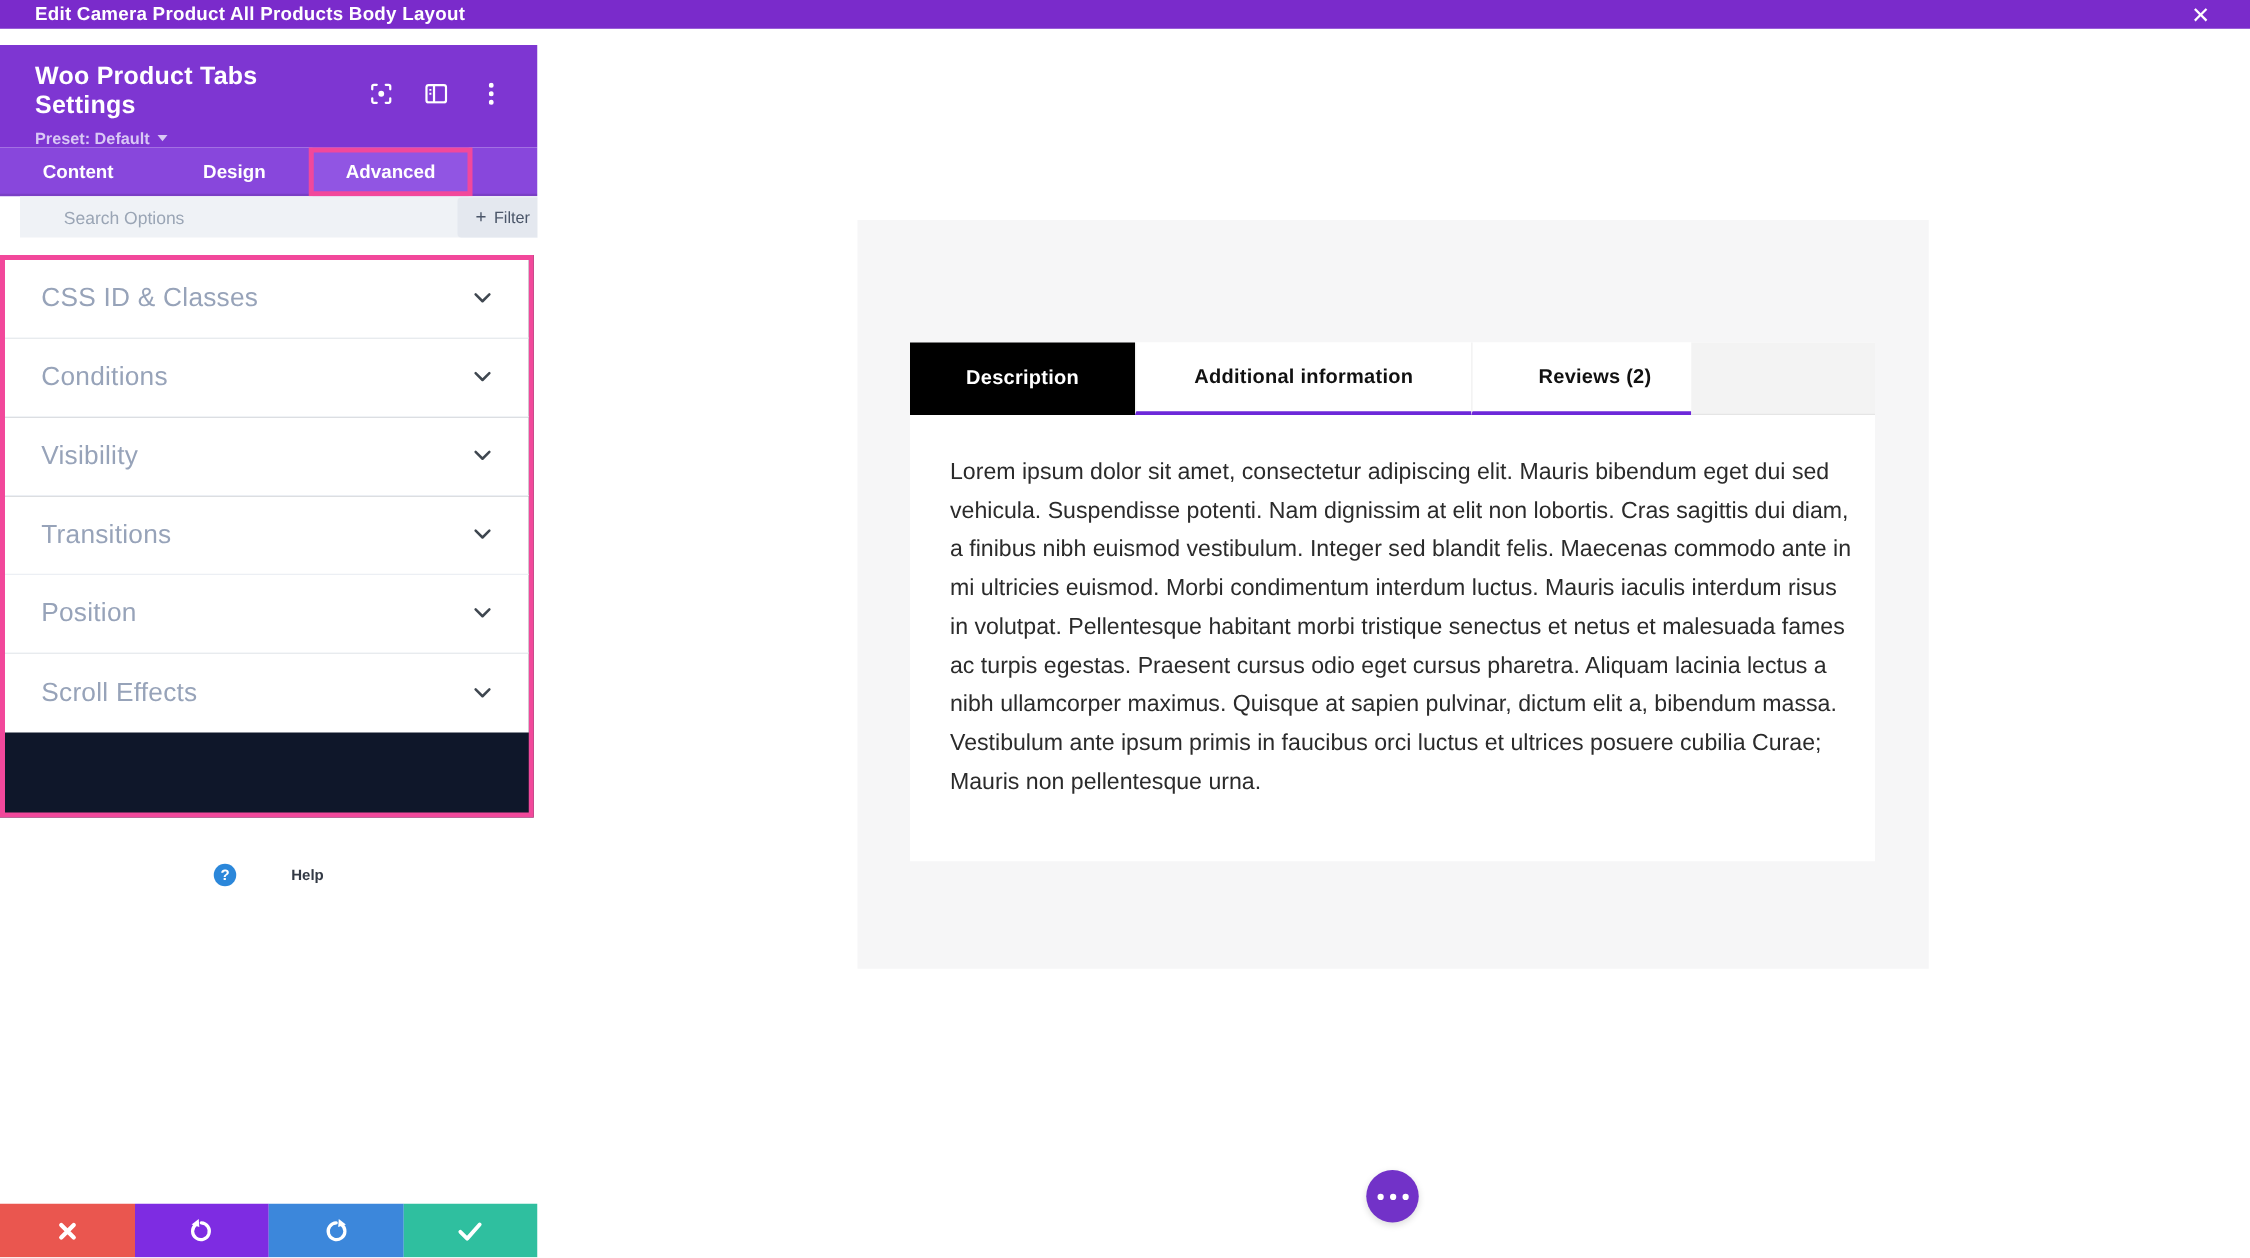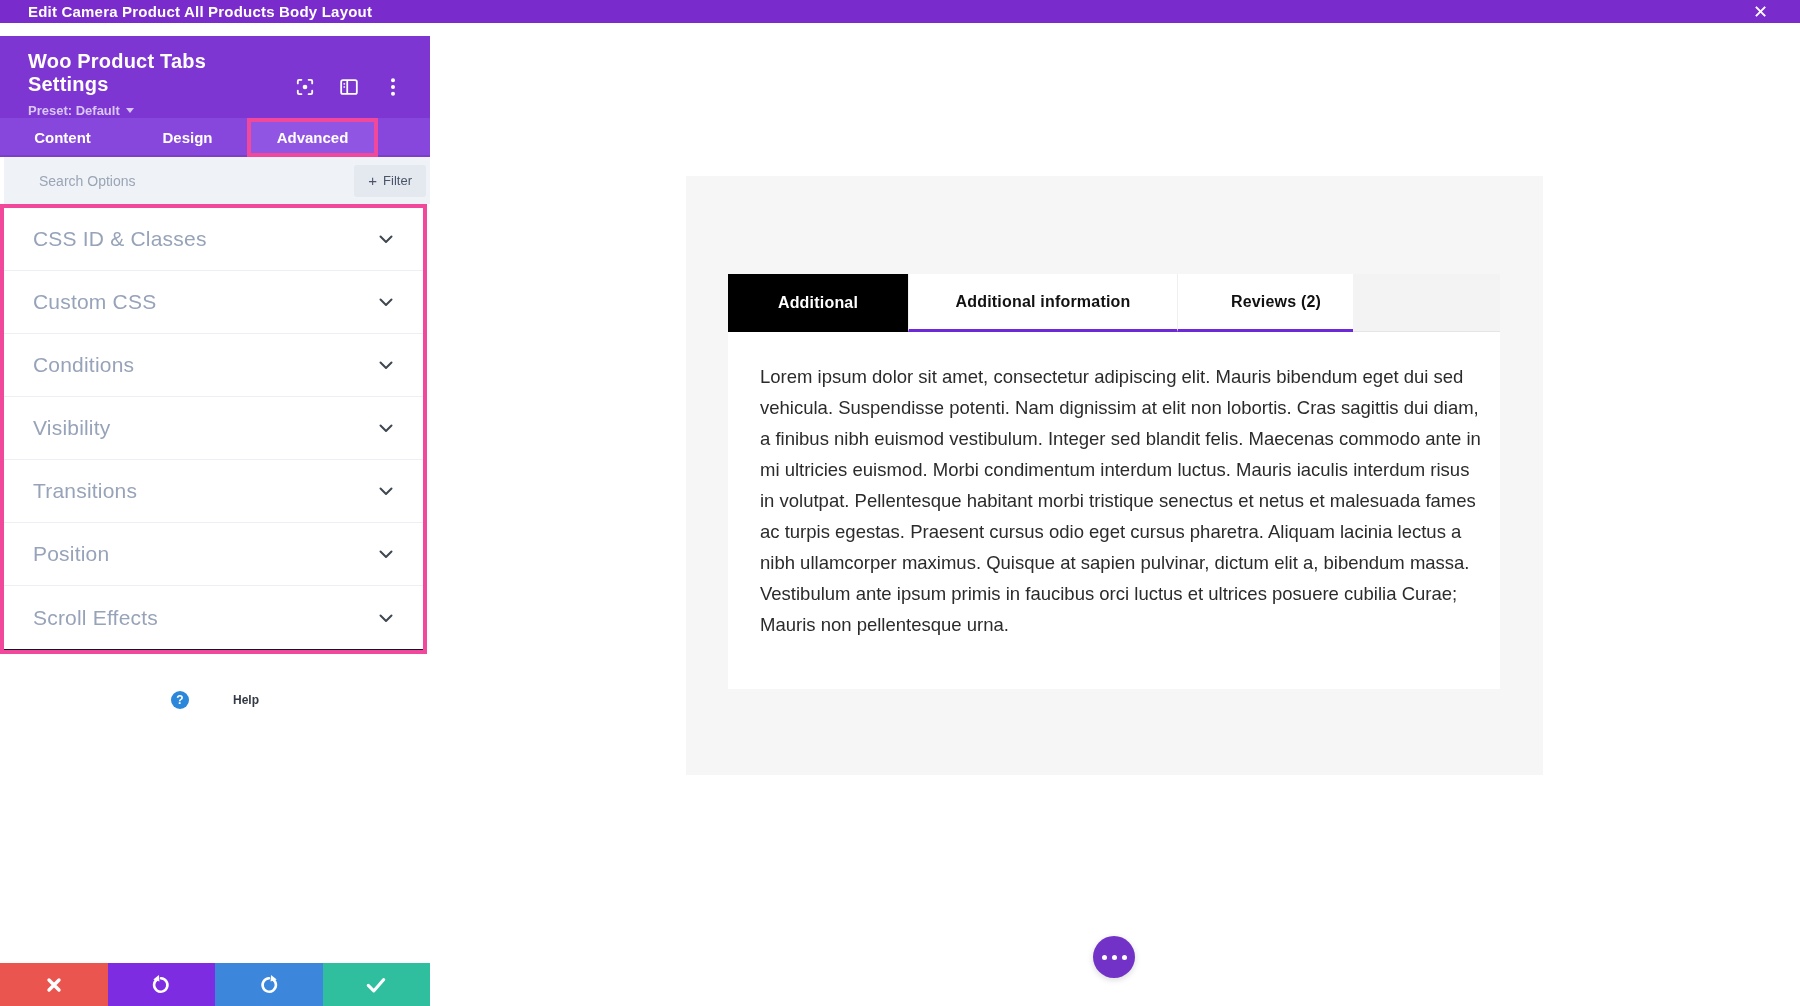--- a/index.html
+++ b/index.html
@@ -11,38 +11,38 @@
   .topbar{position:absolute;left:0;top:0;width:1800px;height:23px;background:#7A2BCB;
           display:flex;align-items:center;justify-content:space-between;padding:0 24px 0 28px;}
   .topbar-title{color:#ffffff;font-size:15px;font-weight:700;letter-spacing:.2px;}
   .topbar-close{color:#ffffff;font-size:18px;font-weight:700;cursor:pointer;line-height:1;padding:4px 8px;}
 
   
   .sidebar{position:absolute;left:0;top:36px;width:430px;height:970px;background:#ffffff;}
 
   .panel-header{position:absolute;left:0;top:0;width:430px;height:82px;background:#7E36D2;
                 padding:14px 24px 0 28px;}
-  .panel-title-row{display:flex;align-items:flex-end;justify-content:space-between;gap:28px;}
+  .panel-title-row{display:flex;align-items:center;justify-content:space-between;gap:28px;}
   .panel-title{color:#ffffff;font-size:20px;font-weight:700;letter-spacing:.2px;}
   .header-icons{display:flex;align-items:center;gap:26px;margin-top:4px;margin-right:4px;}
   .hicon{width:18px;height:18px;display:inline-flex;align-items:center;justify-content:center;cursor:pointer;}
   .preset-row{margin-top:7px;display:flex;align-items:center;gap:6px;cursor:pointer;}
   .preset-label{color:#D9C8F5;font-size:13px;font-weight:600;}
   .preset-caret{width:0;height:0;border-left:4px solid transparent;border-right:4px solid transparent;
                 border-top:5px solid #D9C8F5;}
 
   .panel-tabs{position:absolute;left:0;top:82px;width:430px;height:39px;background:#8847DC;
               display:flex;box-shadow:inset 0 -2px 0 rgba(0,0,0,0.10);}
   .ptab{width:125px;height:39px;display:flex;align-items:center;justify-content:center;
         color:#ffffff;font-size:15px;font-weight:700;cursor:pointer;}
   .ptab-advanced-wrap{position:relative;width:125px;height:39px;}
   .ptab-advanced-wrap .ptab{position:absolute;left:0;top:0;width:125px;height:39px;background:#9155E3;}
   .pink-box{position:absolute;left:-3px;top:0px;width:131px;height:39px;border:4px solid #F2489B;pointer-events:none;}
 
-  .search-row{position:absolute;left:4px;top:121px;width:430px;height:47px;background:#EFF2F6;
+  .search-row{position:absolute;left:16px;top:121px;width:430px;height:33px;background:#EFF2F6;
               display:flex;align-items:center;justify-content:space-between;padding:0 8px 0 33px;}
   .search-input{border:none;outline:none;background:transparent;font-size:14px;color:#57606e;
                 font-family:"Liberation Sans","DejaVu Sans",sans-serif;width:250px;}
   .search-input::placeholder{color:#9AA5B5;}
   .filter-btn{background:#E4E8EF;border:none;border-radius:3px;height:32px;padding:0 14px;
               font-size:13px;color:#4A5568;cursor:pointer;display:flex;align-items:center;gap:6px;
               font-family:"Liberation Sans","DejaVu Sans",sans-serif;}
   .filter-plus{font-size:15px;line-height:1;}
 
   .accordion{position:absolute;left:0;top:168px;width:427px;height:450px;background:#0f172a;
@@ -159,28 +159,20 @@
     <div class="accordion">
       <div class="acc-row">
         <span class="acc-label">CSS ID &amp; Classes</span>
         <span class="acc-chevron">
           <svg width="14" height="9" viewBox="0 0 14 9">
               <path d="M1.5 1.5 L7 7 L12.5 1.5" stroke="#3F4750" stroke-width="2" fill="none" stroke-linecap="round" stroke-linejoin="round"></path>
             </svg>
         </span>
       </div>
       <div class="acc-row">
-        <span class="acc-label">Custom CSS</span>
-        <span class="acc-chevron">
-          <svg width="14" height="9" viewBox="0 0 14 9">
-              <path d="M1.5 1.5 L7 7 L12.5 1.5" stroke="#3F4750" stroke-width="2" fill="none" stroke-linecap="round" stroke-linejoin="round"></path>
-            </svg>
-        </span>
-      </div>
-      <div class="acc-row">
         <span class="acc-label">Conditions</span>
         <span class="acc-chevron">
           <svg width="14" height="9" viewBox="0 0 14 9">
               <path d="M1.5 1.5 L7 7 L12.5 1.5" stroke="#3F4750" stroke-width="2" fill="none" stroke-linecap="round" stroke-linejoin="round"></path>
             </svg>
         </span>
       </div>
       <div class="acc-row">
         <span class="acc-label">Visibility</span>
         <span class="acc-chevron">
@@ -245,21 +237,21 @@
           <path d="M2.5 9.5 L8.5 15.5 L19.5 3" stroke="#ffffff" stroke-width="3.4" fill="none" stroke-linecap="round" stroke-linejoin="round"></path>
         </svg>
       </button>
     </div>
   </div>
 
   <div class="preview">
     <div class="product-block">
       <div class="product-card">
         <div class="wtabs">
-          <div class="wtab wtab-active">Additional</div>
+          <div class="wtab wtab-active">Description</div>
           <div class="wtab wtab-plain wtab-info">Additional information</div>
           <div class="wtab wtab-plain wtab-reviews">Reviews (2)</div>
           <div class="wtab-filler"></div>
         </div>
         <div class="wtab-content">
           <p class="wtab-paragraph">Lorem ipsum dolor sit amet, consectetur adipiscing elit. Mauris bibendum eget dui sed vehicula. Suspendisse potenti. Nam dignissim at elit non lobortis. Cras sagittis dui diam, a finibus nibh euismod vestibulum. Integer sed blandit felis. Maecenas commodo ante in mi ultricies euismod. Morbi condimentum interdum luctus. Mauris iaculis interdum risus in volutpat. Pellentesque habitant morbi tristique senectus et netus et malesuada fames ac turpis egestas. Praesent cursus odio eget cursus pharetra. Aliquam lacinia lectus a nibh ullamcorper maximus. Quisque at sapien pulvinar, dictum elit a, bibendum massa. Vestibulum ante ipsum primis in faucibus orci luctus et ultrices posuere cubilia Curae; Mauris non pellentesque urna.</p>
         </div>
       </div>
     </div>
 

